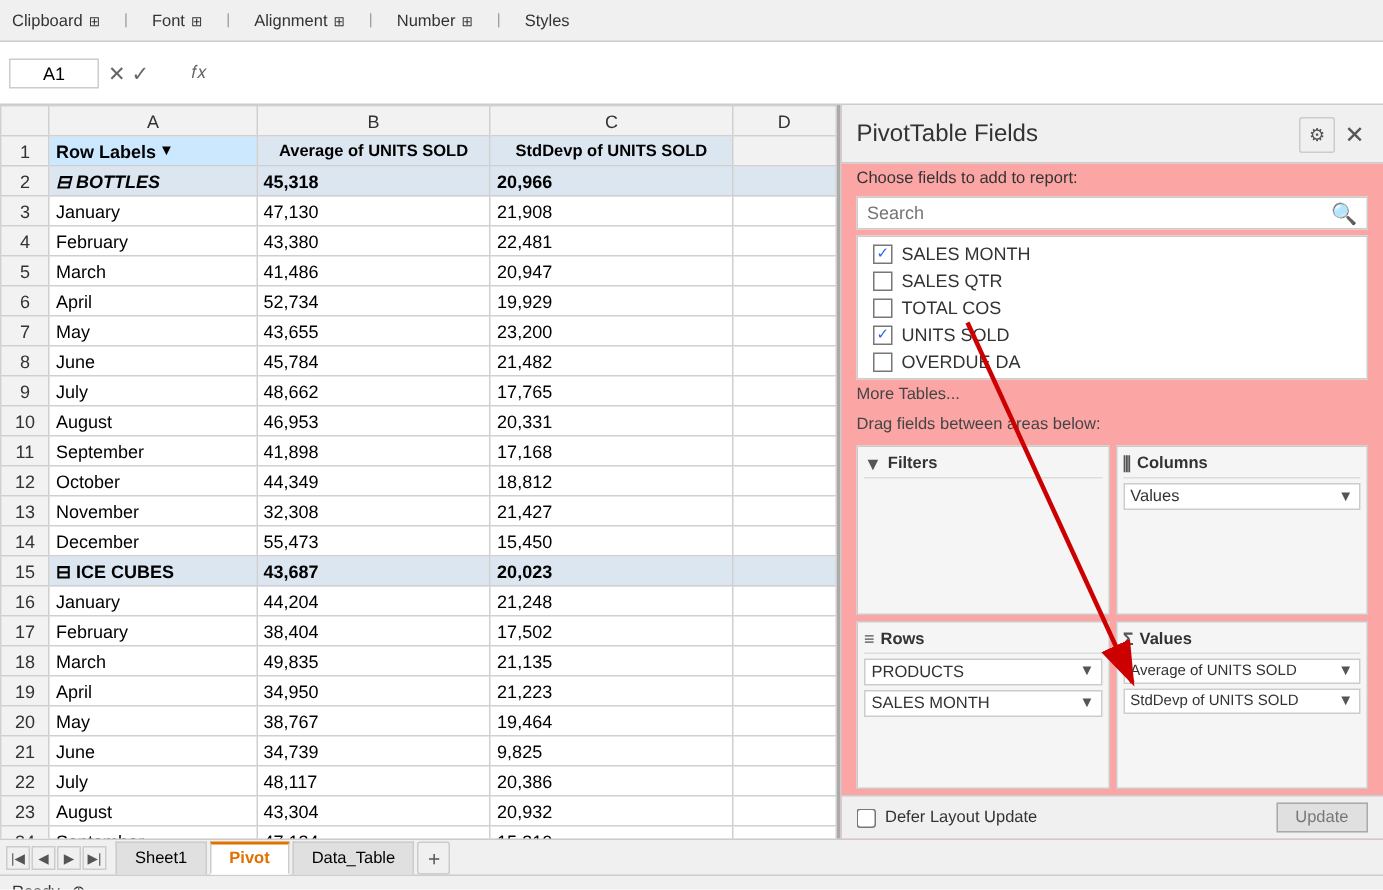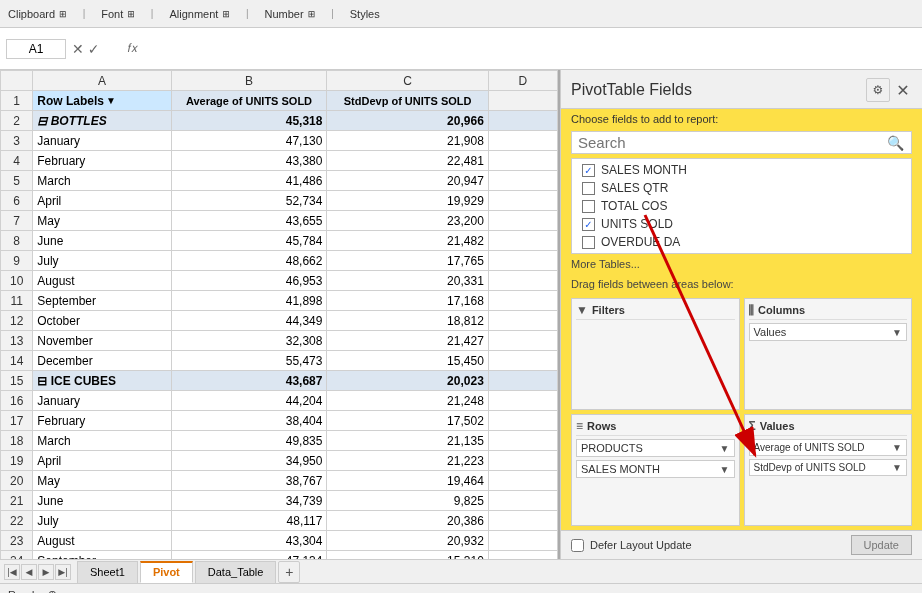--- a/index.html
+++ b/index.html
@@ -86,21 +86,21 @@
       text-align: center;
       font-weight: normal;
       border: 1px solid #ccc;
       width: 28px;
       color: #333;
     }
 
     
     .cell-label { text-align: left; padding-left: 6px; }
     .cell-indent { text-align: left; padding-left: 20px; }
-    .cell-num { text-align: right; padding-right: 4px; }
+    .cell-num { padding-right: 4px; }
 
     
     .pivot-header {
       background: #dce6f1;
       font-weight: bold;
       text-align: center;
     }
 
     
     .selected { background: #cce8ff; }
@@ -179,21 +179,21 @@
       align-items: center;
       padding: 0 8px;
       font-size: 11px;
       color: #333;
       gap: 8px;
     }
 
     
     .pivot-panel {
       flex: 1;
-      background: #fde047;
+      background: #fca5a5;
       border-left: 1px solid #ccc;
       display: flex;
       flex-direction: column;
       overflow: hidden;
     }
 
     .pivot-panel-header {
       background: #f0f0f0;
       border-bottom: 1px solid #ccc;
       padding: 8px 10px 6px 10px;
@@ -252,21 +252,21 @@
       border: 1px solid #ccc;
       background: #fff;
       padding: 2px 6px;
       gap: 4px;
     }
 
     .pivot-search input {
       border: none;
       outline: none;
       flex: 1;
-      font-size: 15px;
+      font-size: 12px;
       background: transparent;
     }
 
     .pivot-search-icon { color: #666; font-size: 14px; }
 
     .pivot-fields-list {
       padding: 2px 10px;
       flex: 0 0 auto;
       max-height: 140px;
       overflow-y: auto;

